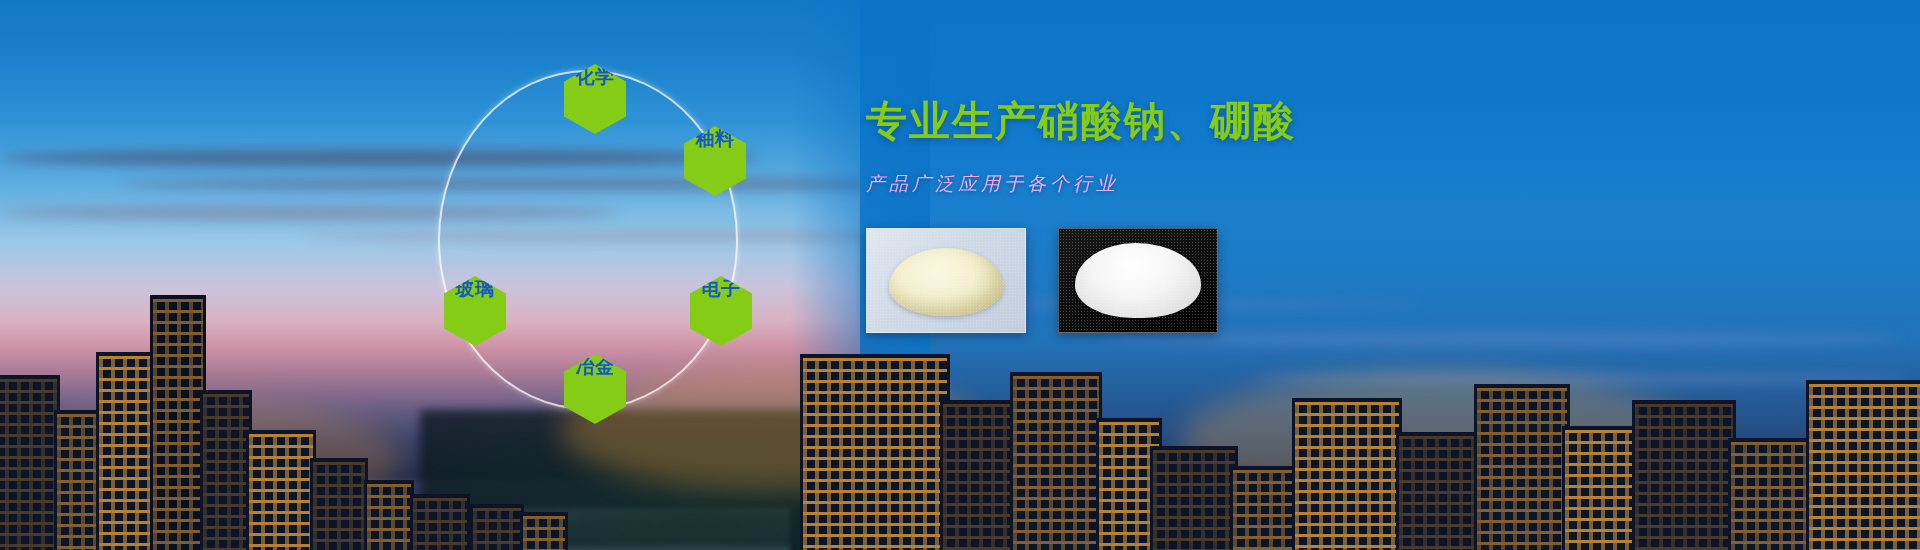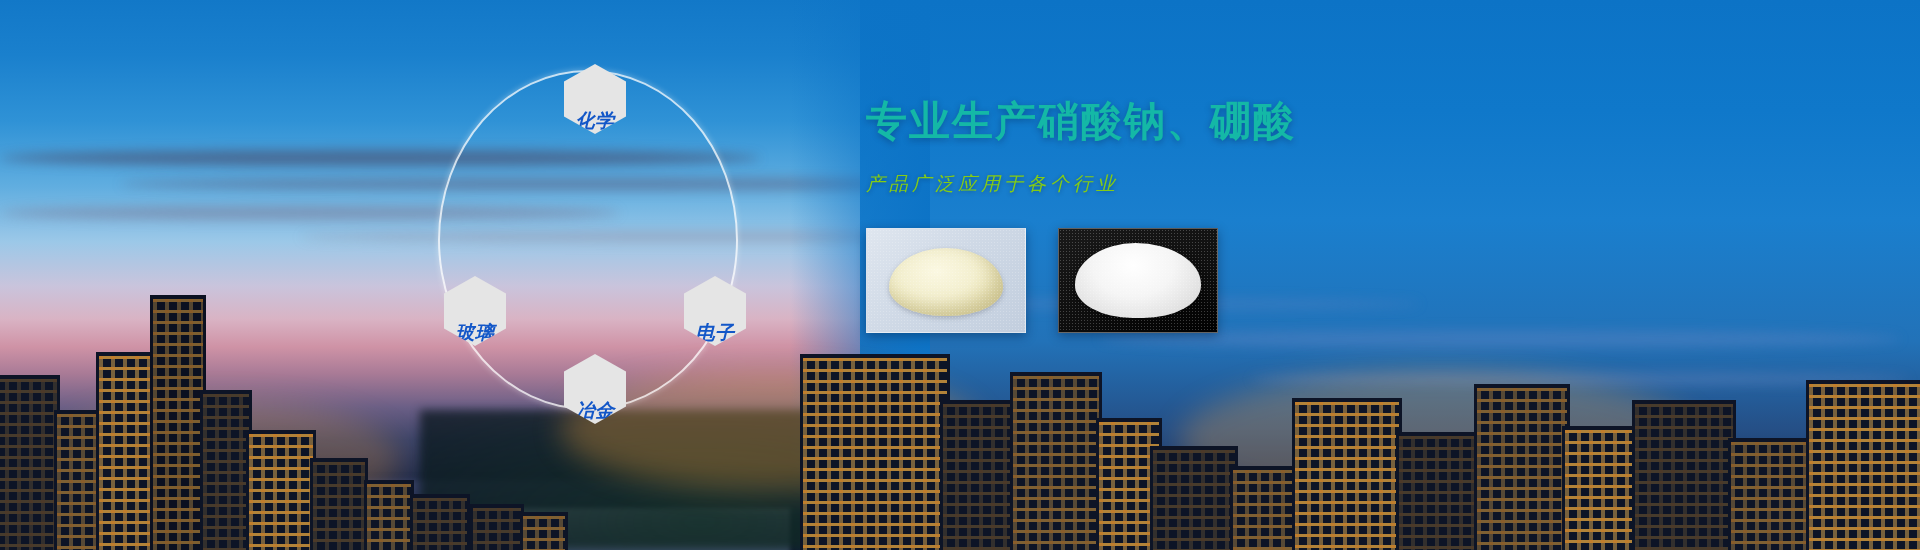--- a/index.html
+++ b/index.html
@@ -77,48 +77,48 @@
   .park{ position:absolute; left:420px; bottom:0; width:560px; height:140px;
          background:radial-gradient(ellipse at 50% 80%, rgba(18,44,38,.92), rgba(10,22,30,.75));
          filter:blur(5px); }
 
   
   .diagram{ position:absolute; left:430px; top:30px; width:330px; height:420px; }
   .ring{ position:absolute; left:8px; top:40px; width:300px; height:340px;
          border:2px solid rgba(255,255,255,.75); border-radius:50%;
          box-shadow:0 0 6px rgba(255,255,255,.35); }
 
-  .hex{ position:absolute; background:#e5e5e5;
+  .hex{ position:absolute; background:#84cc16;
         clip-path:polygon(50% 0%,100% 25%,100% 75%,50% 100%,0% 75%,0% 25%);
-        display:flex; align-items:flex-end; justify-content:center;
-        filter:drop-shadow(0 2px 6px rgba(0,40,90,.30));font-style:italic; }
+        display:flex; align-items:flex-start; justify-content:center;
+        filter:drop-shadow(0 2px 6px rgba(0,40,90,.30)); }
 
   .hex-sm{ width:62px; height:70px; }
   .hex-sm span{ color:#1357c8; font-weight:bold; font-size:19px; letter-spacing:.5px;
                 white-space:nowrap; }
 
   .hex-center{ width:185px; height:210px; left:72px; top:84px;
                flex-direction:column; gap:6px; }
   .hex-center .t1{ color:#1357c8; font-weight:bold; font-size:30px; letter-spacing:2px; }
   .hex-center .t2{ color:#39424f; font-size:15px; letter-spacing:1px; }
 
   .p-chem { left:134px; top:34px; }     
   .p-glaze{ left:254px; top:96px; }     
-  .p-elec { left:254px; top:246px; }    
+  .p-elec { left:260px; top:246px; }    
   .p-metal{ left:134px; top:324px; }    
   .p-glass{ left:14px;  top:246px; }    
   .p-med  { left:14px;  top:96px; }     
 
   
   .copy{ position:absolute; left:866px; top:98px; width:720px; }
-  .copy h1{ color:#14b8a6; font-size:41px; font-weight:bold; letter-spacing:2px;
+  .copy h1{ color:#84cc16; font-size:41px; font-weight:bold; letter-spacing:2px;
             line-height:1.15; text-shadow:0 2px 6px rgba(0,30,70,.35); }
   .copy .en{ color:#eaf3fc; font-size:15.5px; margin-top:13px; letter-spacing:.2px;
              text-shadow:0 1px 3px rgba(0,30,70,.4); }
-  .copy .cn2{ color:#84cc16; font-size:19px; font-style:italic; letter-spacing:4px;
+  .copy .cn2{ color:#f0abfc; font-size:19px; font-style:italic; letter-spacing:4px;
               margin-top:26px; text-shadow:0 1px 4px rgba(0,30,70,.4); }
 
   
   .photos{ position:absolute; left:866px; top:228px; display:flex; gap:32px; }
   .photo{ width:160px; height:105px; position:relative; overflow:hidden;
           border:1px solid rgba(255,255,255,.35);
           box-shadow:0 3px 10px rgba(0,25,60,.4); }
   .photo-a{ background:linear-gradient(135deg,#dfe6ef 0%,#cfd9e6 45%,#c2cede 100%); }
   .photo-a .heap{
     position:absolute; left:14%; top:18%; width:72%; height:66%;
@@ -192,20 +192,23 @@
     <div class="bldg bright" style="left:1806px; width:120px; height:170px;"></div>
   </div>
 
   <div class="diagram">
     <div class="ring"></div>
 
 
     <div class="hex hex-sm p-chem">
       <span>化学</span>
       </div>
+    <div class="hex hex-sm p-glaze">
+      <span>釉料</span>
+      </div>
     <div class="hex hex-sm p-elec">
       <span>电子</span>
       </div>
     <div class="hex hex-sm p-glass">
       <span>玻璃</span>
       </div>
     <div class="hex hex-sm p-metal">
       <span>冶金</span>
       </div>
   </div>

